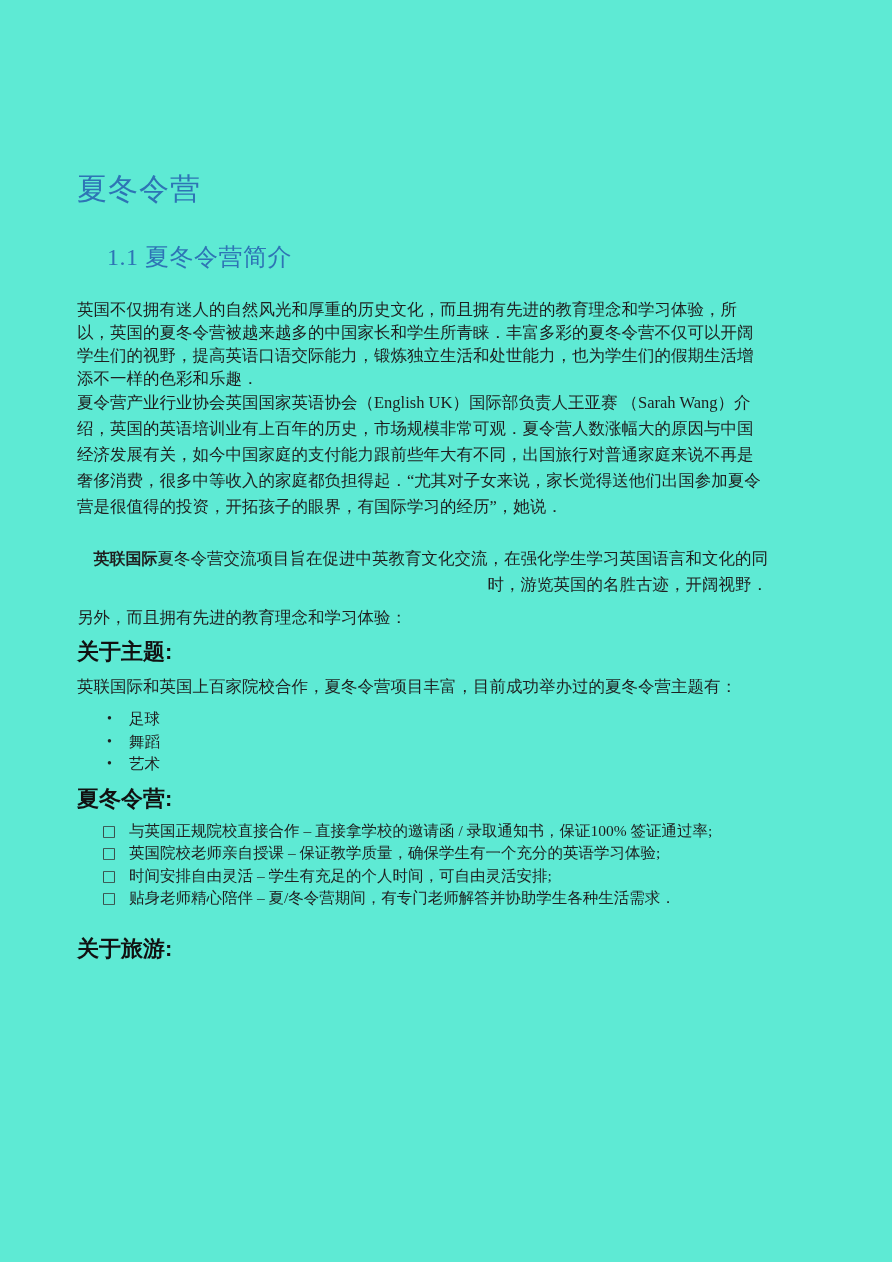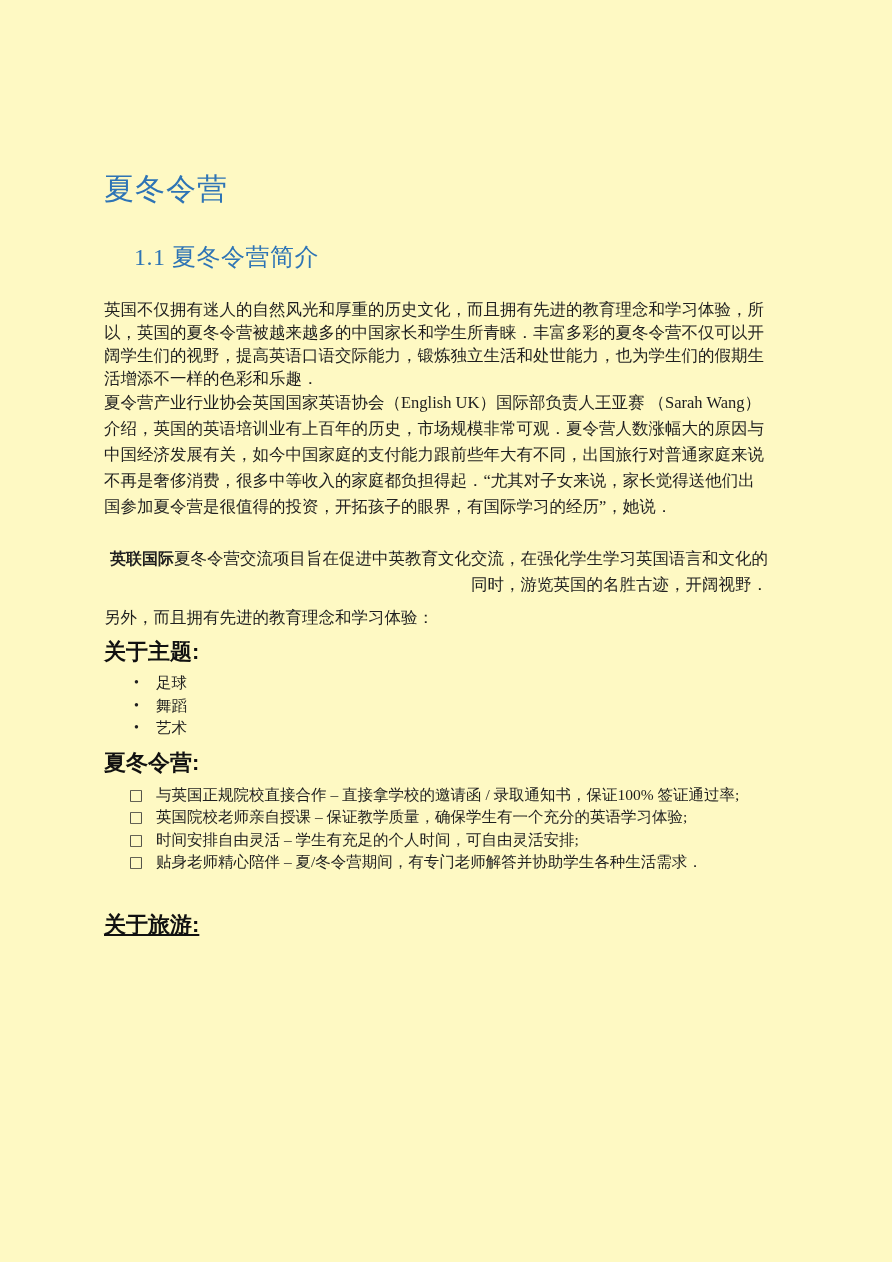--- a/index.html
+++ b/index.html
@@ -11,22 +11,22 @@
     width: 892px;
     height: 1262px;
     overflow: hidden;
     font-family: "Liberation Serif", "DejaVu Serif", serif;
     color: #1f1f1f;
   }
   .page {
     box-sizing: border-box;
     width: 892px;
     height: 1262px;
-    padding: 170px 124px 0 104px;
-    background: #fef9c3;
+    padding: 170px 124px 0 77px;
+    background: #5eead4;
   }
   h1.doc-title {
     margin: 0;
     font-family: "Liberation Sans", "DejaVu Sans", sans-serif;
     font-weight: 400;
     font-size: 30px;
     line-height: 38px;
     color: #2e74b5;
     letter-spacing: 1px;
   }
@@ -73,21 +73,21 @@
   }
   .sub-heading {
     margin-top: 12px;
     font-family: "Liberation Sans", "DejaVu Sans", sans-serif;
     font-weight: 700;
     font-size: 22px;
     line-height: 22px;
     color: #111111;
   }
   .sub-heading.study { margin-top: 12px; }
-  .sub-heading.travel { margin-top: 40px; text-decoration: underline; }
+  .sub-heading.travel { margin-top: 28px; }
   .p-theme {
     margin-top: 12px;
     font-size: 16.5px;
     line-height: 24px;
   }
   .theme-list {
     margin-top: 9px;
     font-size: 15.5px;
     line-height: 22.5px;
   }
@@ -131,20 +131,21 @@
 
   <p class="p2">夏令营产业行业协会英国国家英语协会（English UK）国际部负责人王亚赛 （Sarah Wang）介绍，英国的英语培训业有上百年的历史，市场规模非常可观．夏令营人数涨幅大的原因与中国经济发展有关，如今中国家庭的支付能力跟前些年大有不同，出国旅行对普通家庭来说不再是奢侈消费，很多中等收入的家庭都负担得起．“尤其对子女来说，家长觉得送他们出国参加夏令营是很值得的投资，开拓孩子的眼界，有国际学习的经历”，她说．</p>
 
   <p class="p3"><span class="lead-bold">英联国际</span><span>夏冬令营交流项目旨在促进中英教育文化交流，在强化学生学习英国语言和文化的同时，游览英国的名胜古迹，开阔视野．</span></p>
 
 
   <p class="p5">另外，而且拥有先进的教育理念和学习体验：</p>
 
   <p class="sub-heading">关于主题:</p>
 
+  <p class="p-theme">英联国际和英国上百家院校合作，夏冬令营项目丰富，目前成功举办过的夏冬令营主题有：</p>
 
   <div class="theme-list">
     <div class="theme-item">
       <span class="bullet-glyph">•</span>
       <span class="item-text">足球</span>
     </div>
     <div class="theme-item">
       <span class="bullet-glyph">•</span>
       <span class="item-text">舞蹈</span>
     </div>

